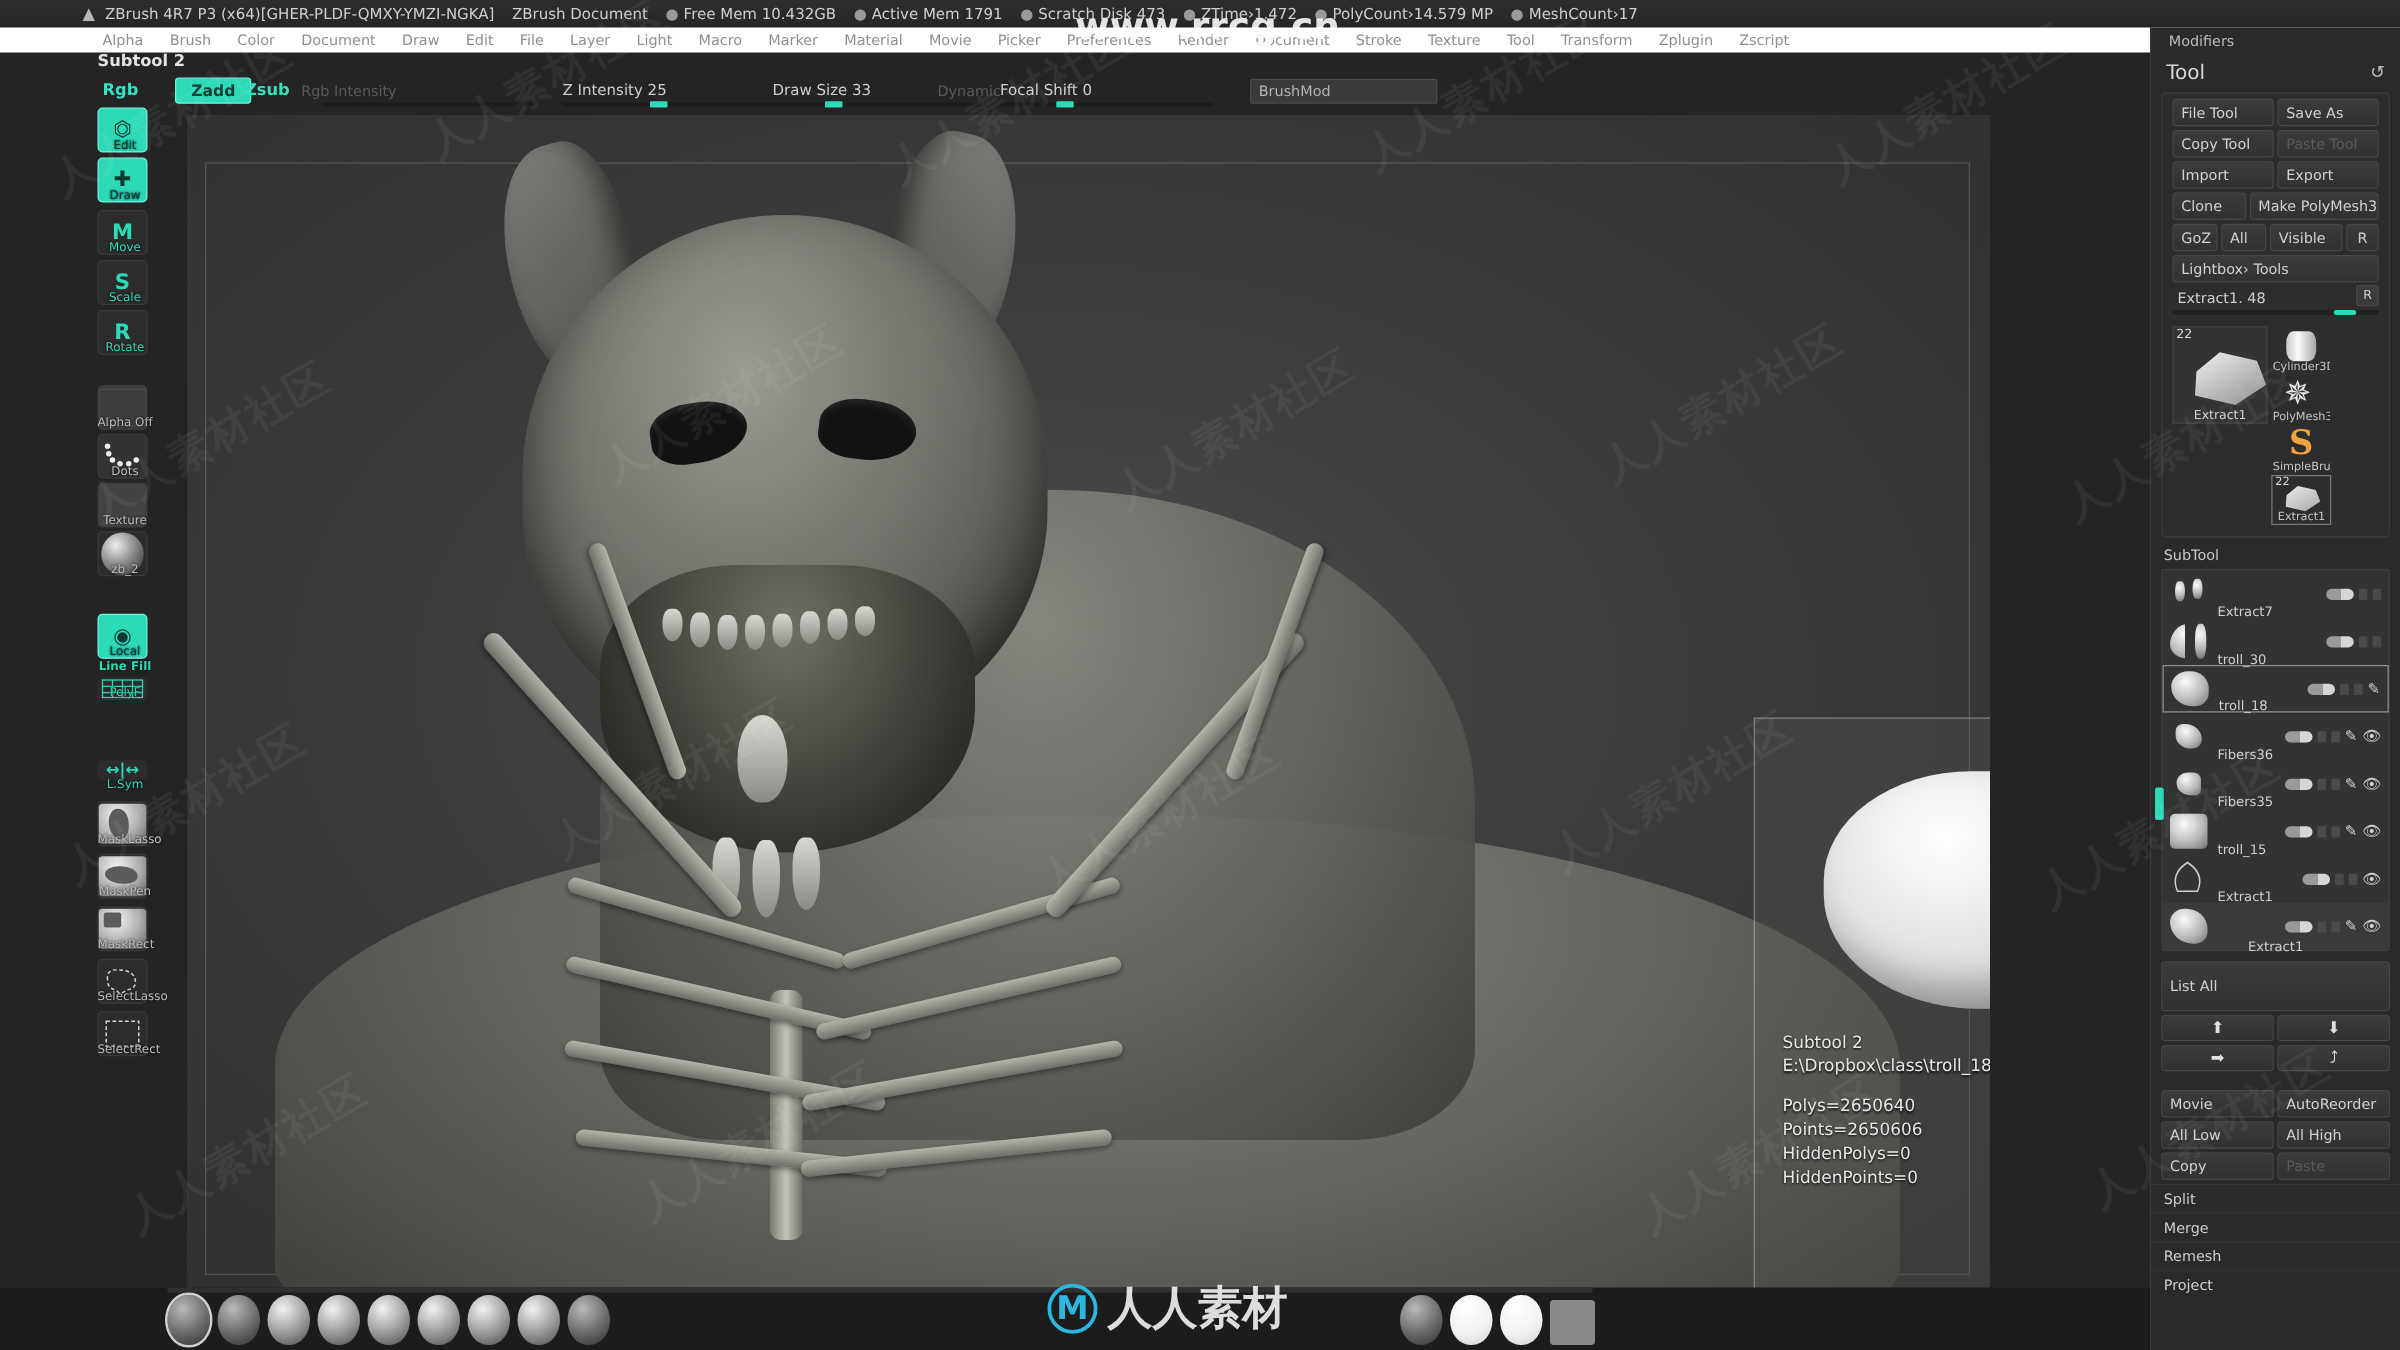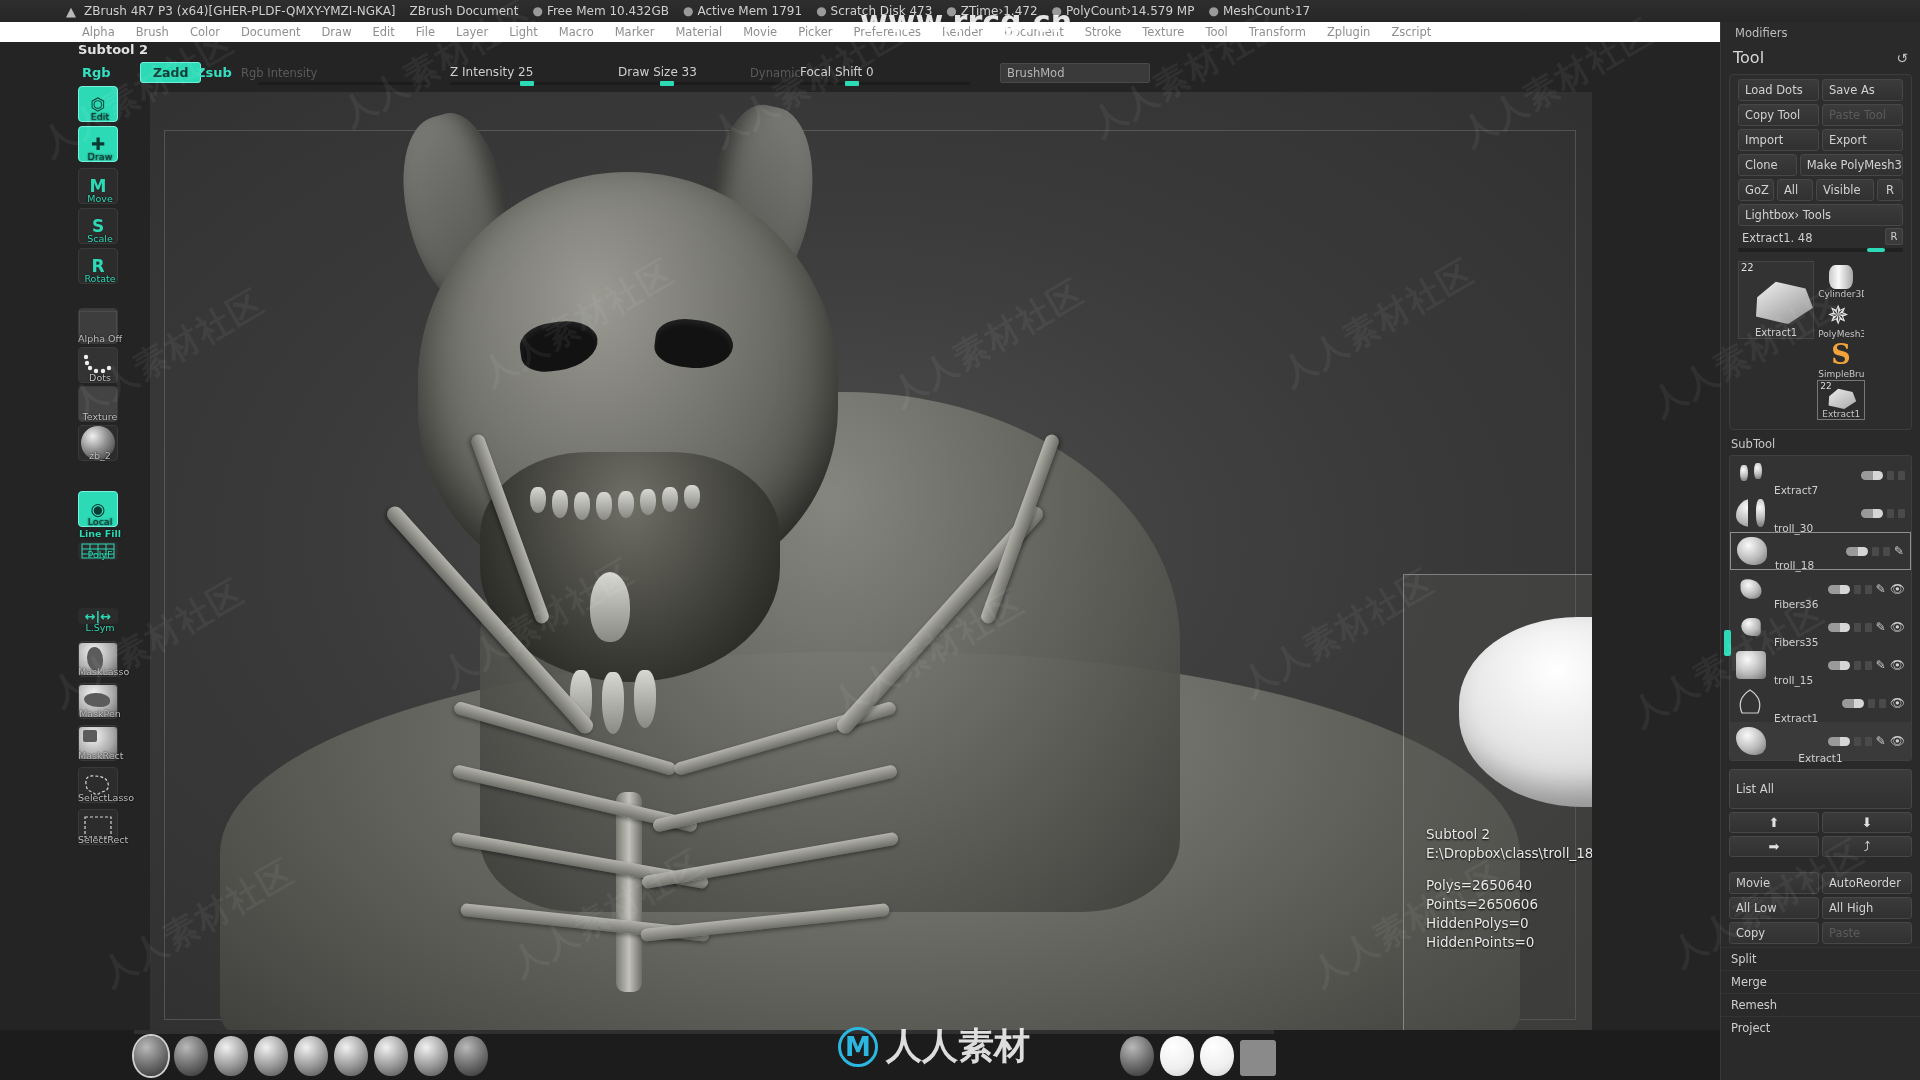--- a/index.html
+++ b/index.html
@@ -487,21 +487,21 @@
   <div id="right">
     <div class="rsmall">Modifiers</div>
 
     <div style="position:relative;">
       <div class="rtitle">Tool</div>
       <span style="position:absolute;right:12px;top:7px;color:#bdbdbd;font-size:14px;">↺</span>
     </div>
 
     <div class="panelbox">
       <div class="rowBtns">
-        <div class="rb">Load Dots</div>
+        <div class="rb">File Tool</div>
         <div class="rb">Save As</div>
       </div>
       <div class="rowBtns">
         <div class="rb">Copy Tool</div>
         <div class="rb dim">Paste Tool</div>
       </div>
       <div class="rowBtns">
         <div class="rb">Import</div>
         <div class="rb">Export</div>
       </div>

